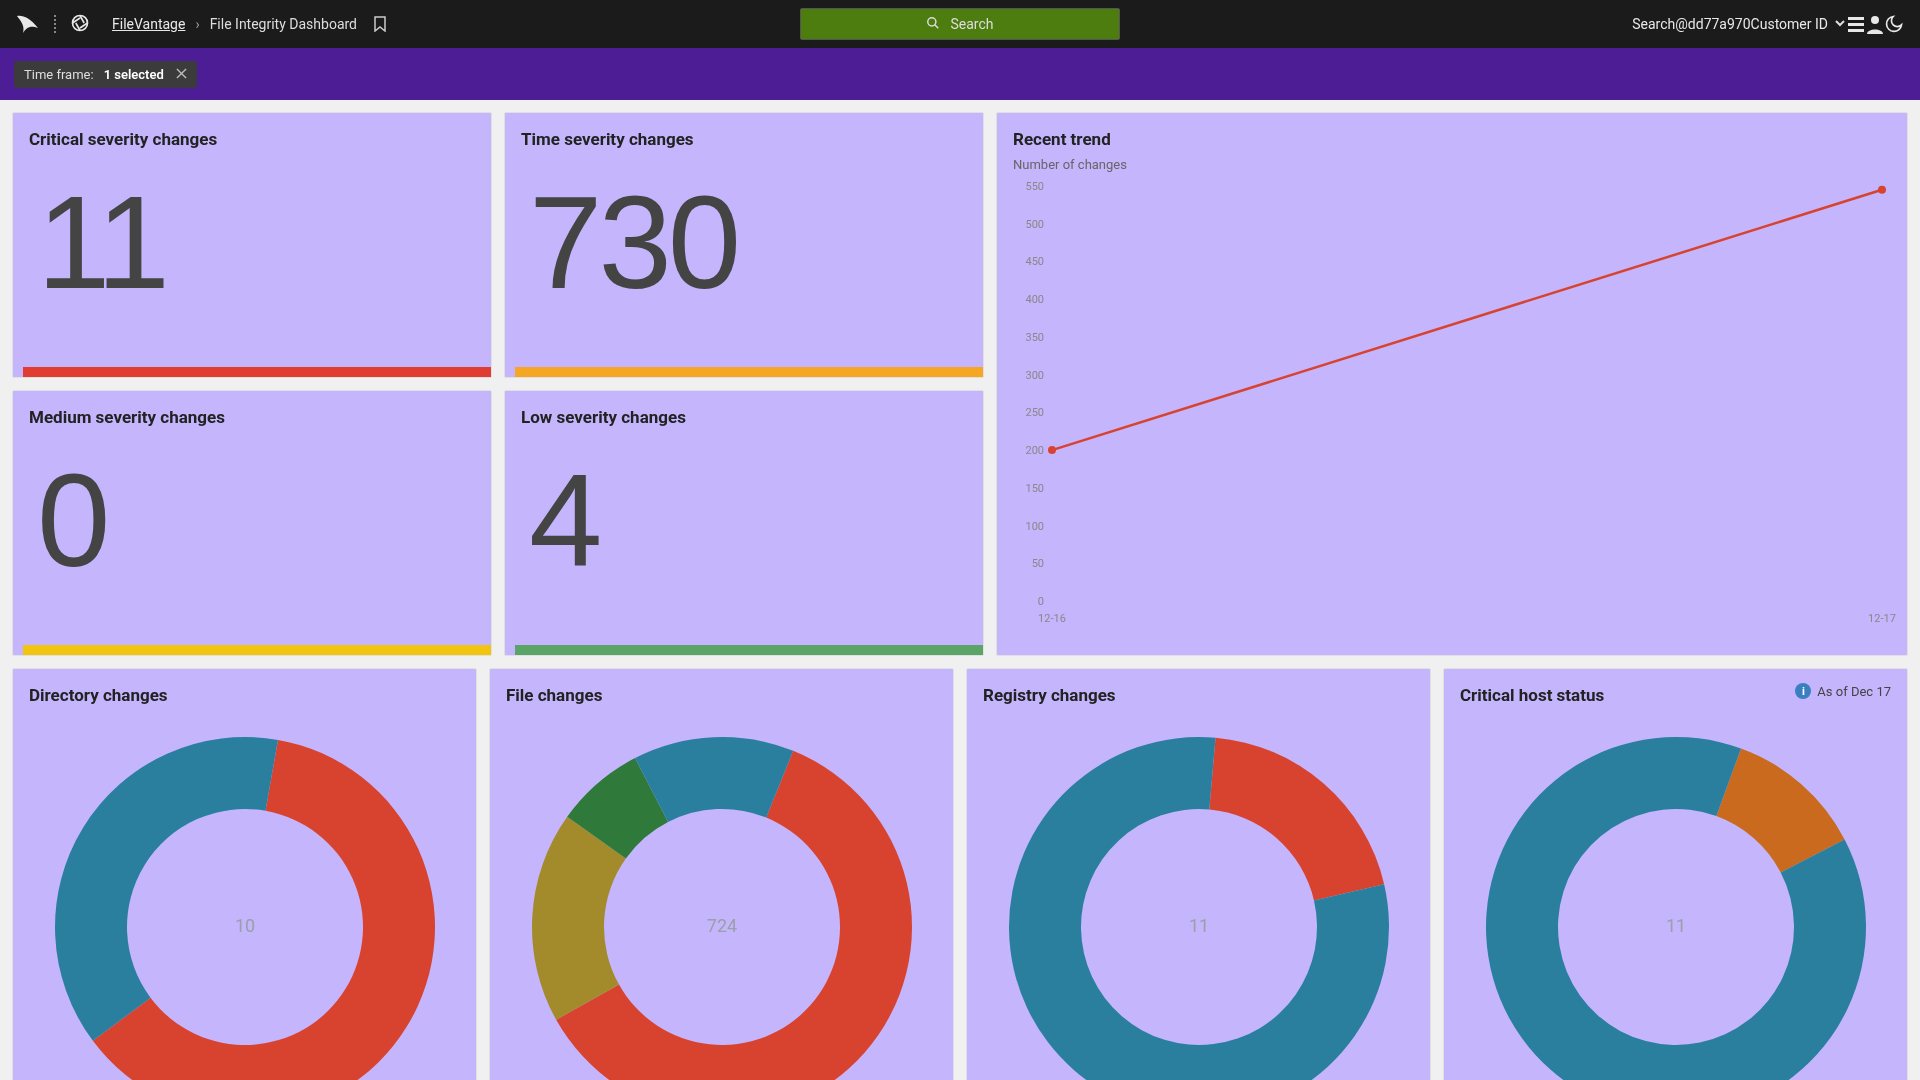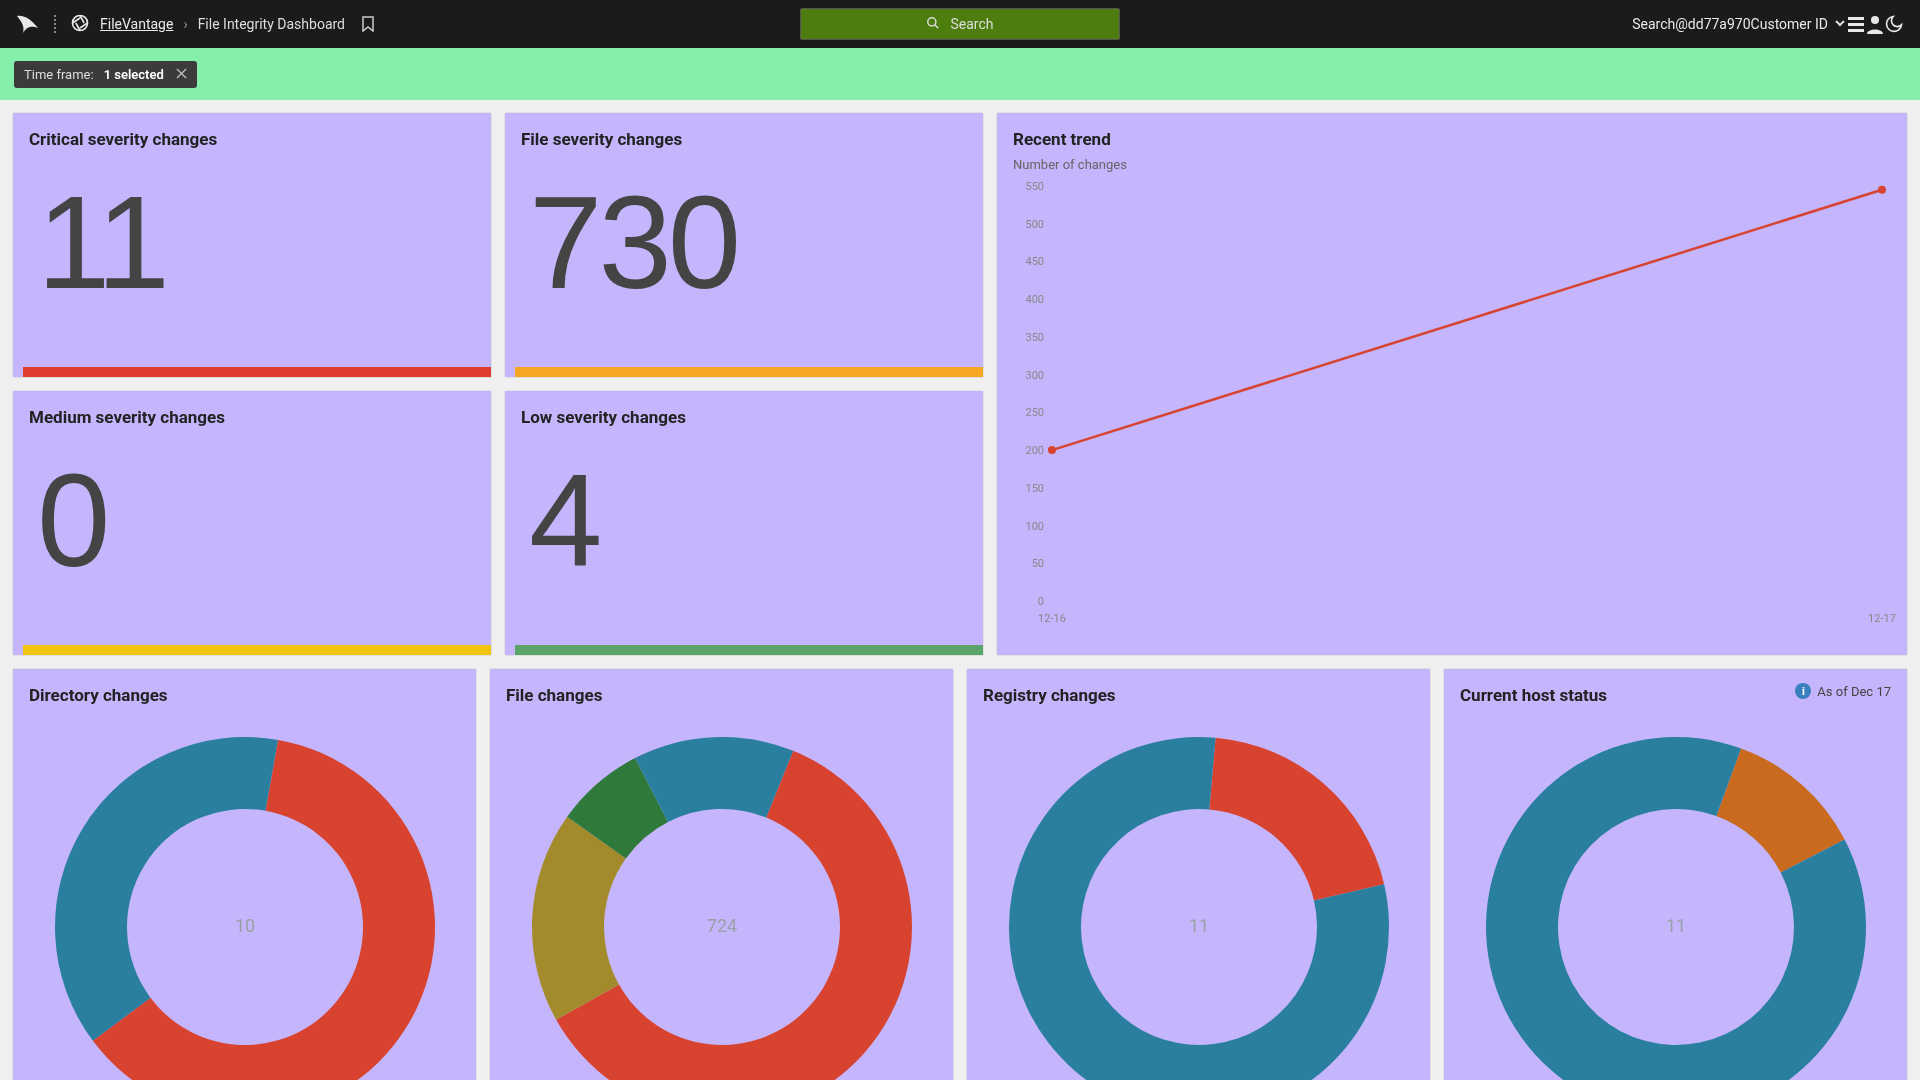--- a/index.html
+++ b/index.html
@@ -22,21 +22,21 @@
     gap: 10px;
     font-size: 14px;
   }
   .topbar .logo-falcon svg { display: block; }
   .topbar .vsep {
     width: 0;
     height: 18px;
     border-left: 2px dotted #888;
     margin: 0 4px;
   }
-  .breadcrumb { display: flex; align-items: center; gap: 10px; }
+  .breadcrumb { display: flex; align-items: center; gap: 10px; margin-left: 12px; }
   .breadcrumb a { color: #e8e8e8; text-decoration: underline; cursor: pointer; }
   .breadcrumb .chev { color: #999; font-size: 14px; }
   .breadcrumb .page { color: #ddd; }
   .breadcrumb .bookmark { color: #ccc; margin-left: 6px; cursor: pointer; display: inline-flex; }
   .searchbox {
     position: absolute;
     left: 50%;
     transform: translateX(-50%);
     display: flex;
     align-items: center;
@@ -54,21 +54,21 @@
   .topbar .right {
     margin-left: auto;
     display: flex;
     align-items: center;
     font-size: 14px;
   }
   .topbar .right .cust { display: flex; align-items: center; gap: 6px; cursor: pointer; }
   .topbar .right .icon { cursor: pointer; display: inline-flex; color: #e8e8e8; }
   
   .filterbar {
-    background: #86efac;
+    background: #4c1d95;
     height: 52px;
     display: flex;
     align-items: center;
     padding: 0 14px;
   }
   .filter-chip {
     display: flex;
     align-items: center;
     gap: 10px;
     background: #3b3b3b;
@@ -234,21 +234,21 @@
 
 <div class="dash">
 
   <div id="card-crit" class="card sev-card">
     <div class="title">Critical severity changes</div>
     <div class="bignum">11</div>
     <div class="stripe critical"></div>
   </div>
 
   <div id="card-high" class="card sev-card">
-    <div class="title">File severity changes</div>
+    <div class="title">Time severity changes</div>
     <div class="bignum">730</div>
     <div class="stripe high"></div>
   </div>
 
   <div id="card-med" class="card sev-card">
     <div class="title">Medium severity changes</div>
     <div class="bignum">0</div>
     <div class="stripe medium"></div>
   </div>
 
@@ -314,21 +314,21 @@
           <svg id="donut-reg" width="400" height="400">
             <path d="M 216.55959112205505 10.723007362568353 A 190 190 0 0 1 385.13031230919466 157.2592996746656 L 314.97566764465773 173.45577558742391 A 118 118 0 0 0 210.28437764422367 82.44902562517403 Z" fill="#d8432f"></path>
             <path d="M 385.13031230919466 157.2592996746656 A 190 190 0 1 1 216.559591122055 10.723007362568353 L 210.28437764422364 82.44902562517403 A 118 118 0 1 0 314.97566764465773 173.45577558742391 Z" fill="#2a7f9e"></path>
             <text x="200" y="200" class="donut-center">11</text>
           </svg>
         </div>
     </div>
 
     <div class="card donut-card">
       <div class="title-row">
-        <div class="title">Current host status</div>
+        <div class="title">Critical host status</div>
         <div class="asof">
           <span class="info">i</span>
           <span>As of Dec 17</span>
         </div>
       </div>
       <div class="donut-wrap">
           <svg id="donut-host" width="400" height="400">
             <path d="M 264.98382723187706 21.458402050677392 A 190 190 0 0 1 368.6016060065241 112.40149286648305 L 304.7104710987886 145.59671662234211 A 118 118 0 0 0 240.35837691242892 89.1162707472628 Z" fill="#c96a1f"></path>
             <path d="M 368.6016060065241 112.40149286648305 A 190 190 0 1 1 264.98382723187694 21.458402050677364 L 240.35837691242884 89.11627074726277 A 118 118 0 1 0 304.7104710987886 145.59671662234211 Z" fill="#2a7f9e"></path>
             <text x="200" y="200" class="donut-center">11</text>

